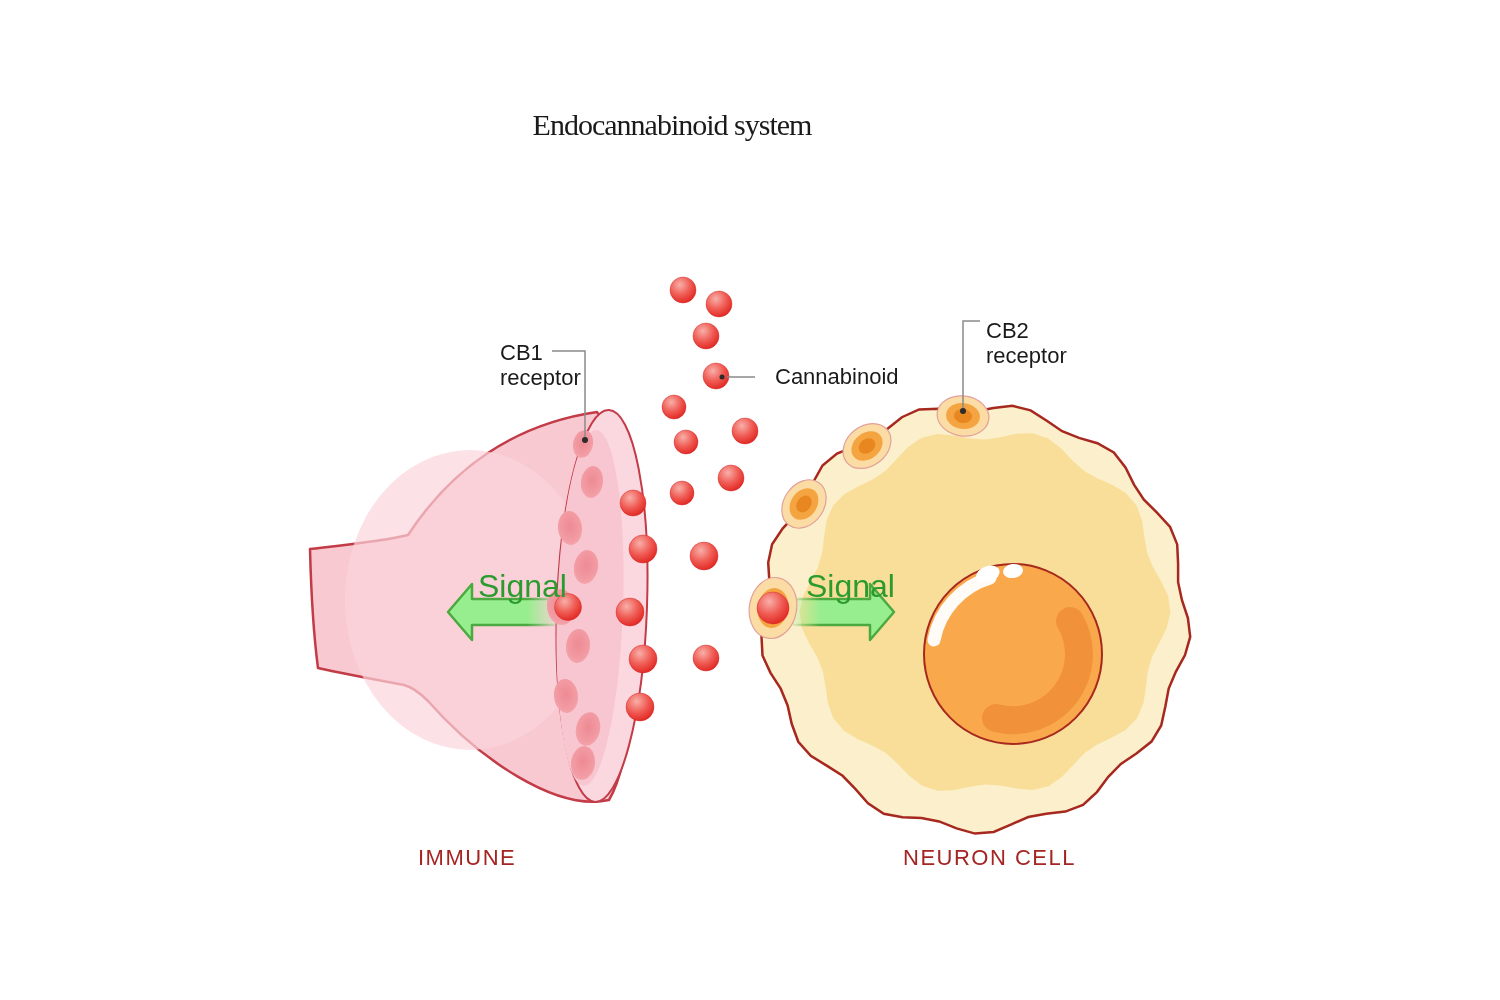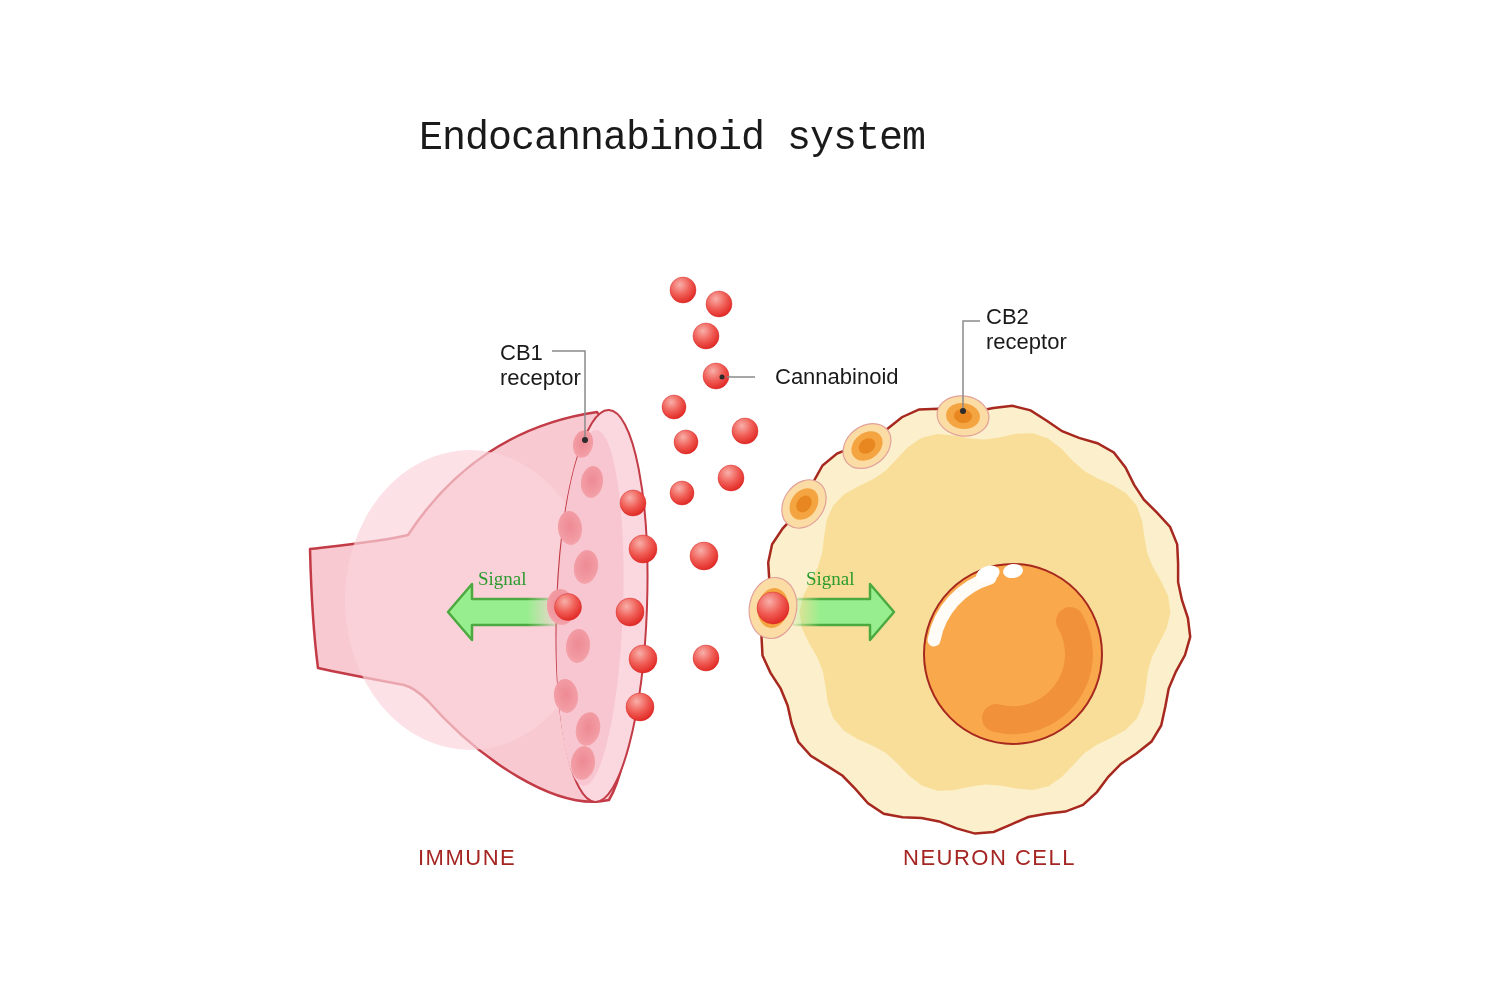--- a/index.html
+++ b/index.html
@@ -1,23 +1,23 @@
 <!DOCTYPE html>
 <html style="--background: #FFFFFF; --text-black: #1A1A1A; --label-red: #A42522; --signal-green: #2C9B2F; --leader-gray: #8A8A8A; --neuron-fill: #F9C9D1; --neuron-face: #FBD8DF; --neuron-inner: #F8C6D0; --neuron-outline: #C23B46; --vesicle-core: #EE8A93; --vesicle-edge: #F6B0B8; --cell-outer: #FBF0CB; --cell-inner: #F8DE99; --cell-outline: #A6281E; --nucleus: #F9A84C; --nucleus-shadow: #F1923B; --receptor-ring: #FBDCA4; --receptor-mid: #F4A440; --receptor-core: #E8871F; --dot-light: #F8AFA9; --dot-mid: #EF5A52; --dot-dark: #E02420; --arrow-fill: #97EE8E; --arrow-stroke: #4BA93F;"><head>
 <meta charset="utf-8">
 <style>
   html,body{margin:0;padding:0;background:#fff;}
   .stage{position:relative;width:1500px;height:1000px;background:var(--background,#fff);overflow:hidden;
          font-family:"Liberation Sans",sans-serif;}
   .stage svg{position:absolute;left:0;top:0;}
-  .title{position:absolute;left:672px;top:116px;transform:translateX(-50%);
-         font-size:40px;letter-spacing:-1px;color:var(--text-black);
-         font-family:Liberation Mono, monospace;white-space:nowrap;}
+  .title{position:absolute;left:672px;top:108px;transform:translateX(-50%);
+         font-size:30px;letter-spacing:-1px;color:var(--text-black);
+         font-family:Liberation Serif, serif;white-space:nowrap;}
   .lbl{position:absolute;font-size:22px;line-height:25px;color:var(--text-black);white-space:nowrap;}
-  .signal{position:absolute;font-size:19px;color:var(--signal-green);white-space:nowrap;font-family:Liberation Serif, serif;}
+  .signal{position:absolute;font-size:32px;color:var(--signal-green);white-space:nowrap;}
   .cellname{position:absolute;font-size:22px;letter-spacing:1.5px;color:var(--label-red);white-space:nowrap;}
 </style>
 </head>
 <body>
 
 <div class="stage">
 
   <svg id="scene" viewBox="0 0 1500 1000" width="1500" height="1000">
     <defs>
       <radialGradient id="dotGrad" cx="0.38" cy="0.30" r="0.75">
@@ -149,21 +149,21 @@
 
   <div class="title">Endocannabinoid system</div>
 
   <div class="lbl" style="left:500px;top:340px">
     <div>CB1</div>
     <div>receptor</div>
   </div>
 
   <div class="lbl" style="left:775px;top:364px">Cannabinoid</div>
 
-  <div class="lbl" style="left:986px;top:304px">
+  <div class="lbl" style="left:986px;top:318px">
     <div>CB2</div>
     <div>receptor</div>
   </div>
 
   <div class="signal" style="left:478px;top:568px">Signal</div>
   <div class="signal" style="left:806px;top:568px">Signal</div>
 
   <div class="cellname" style="left:418px;top:845px">IMMUNE</div>
   <div class="cellname" style="left:903px;top:845px">NEURON CELL</div>
 </div>

